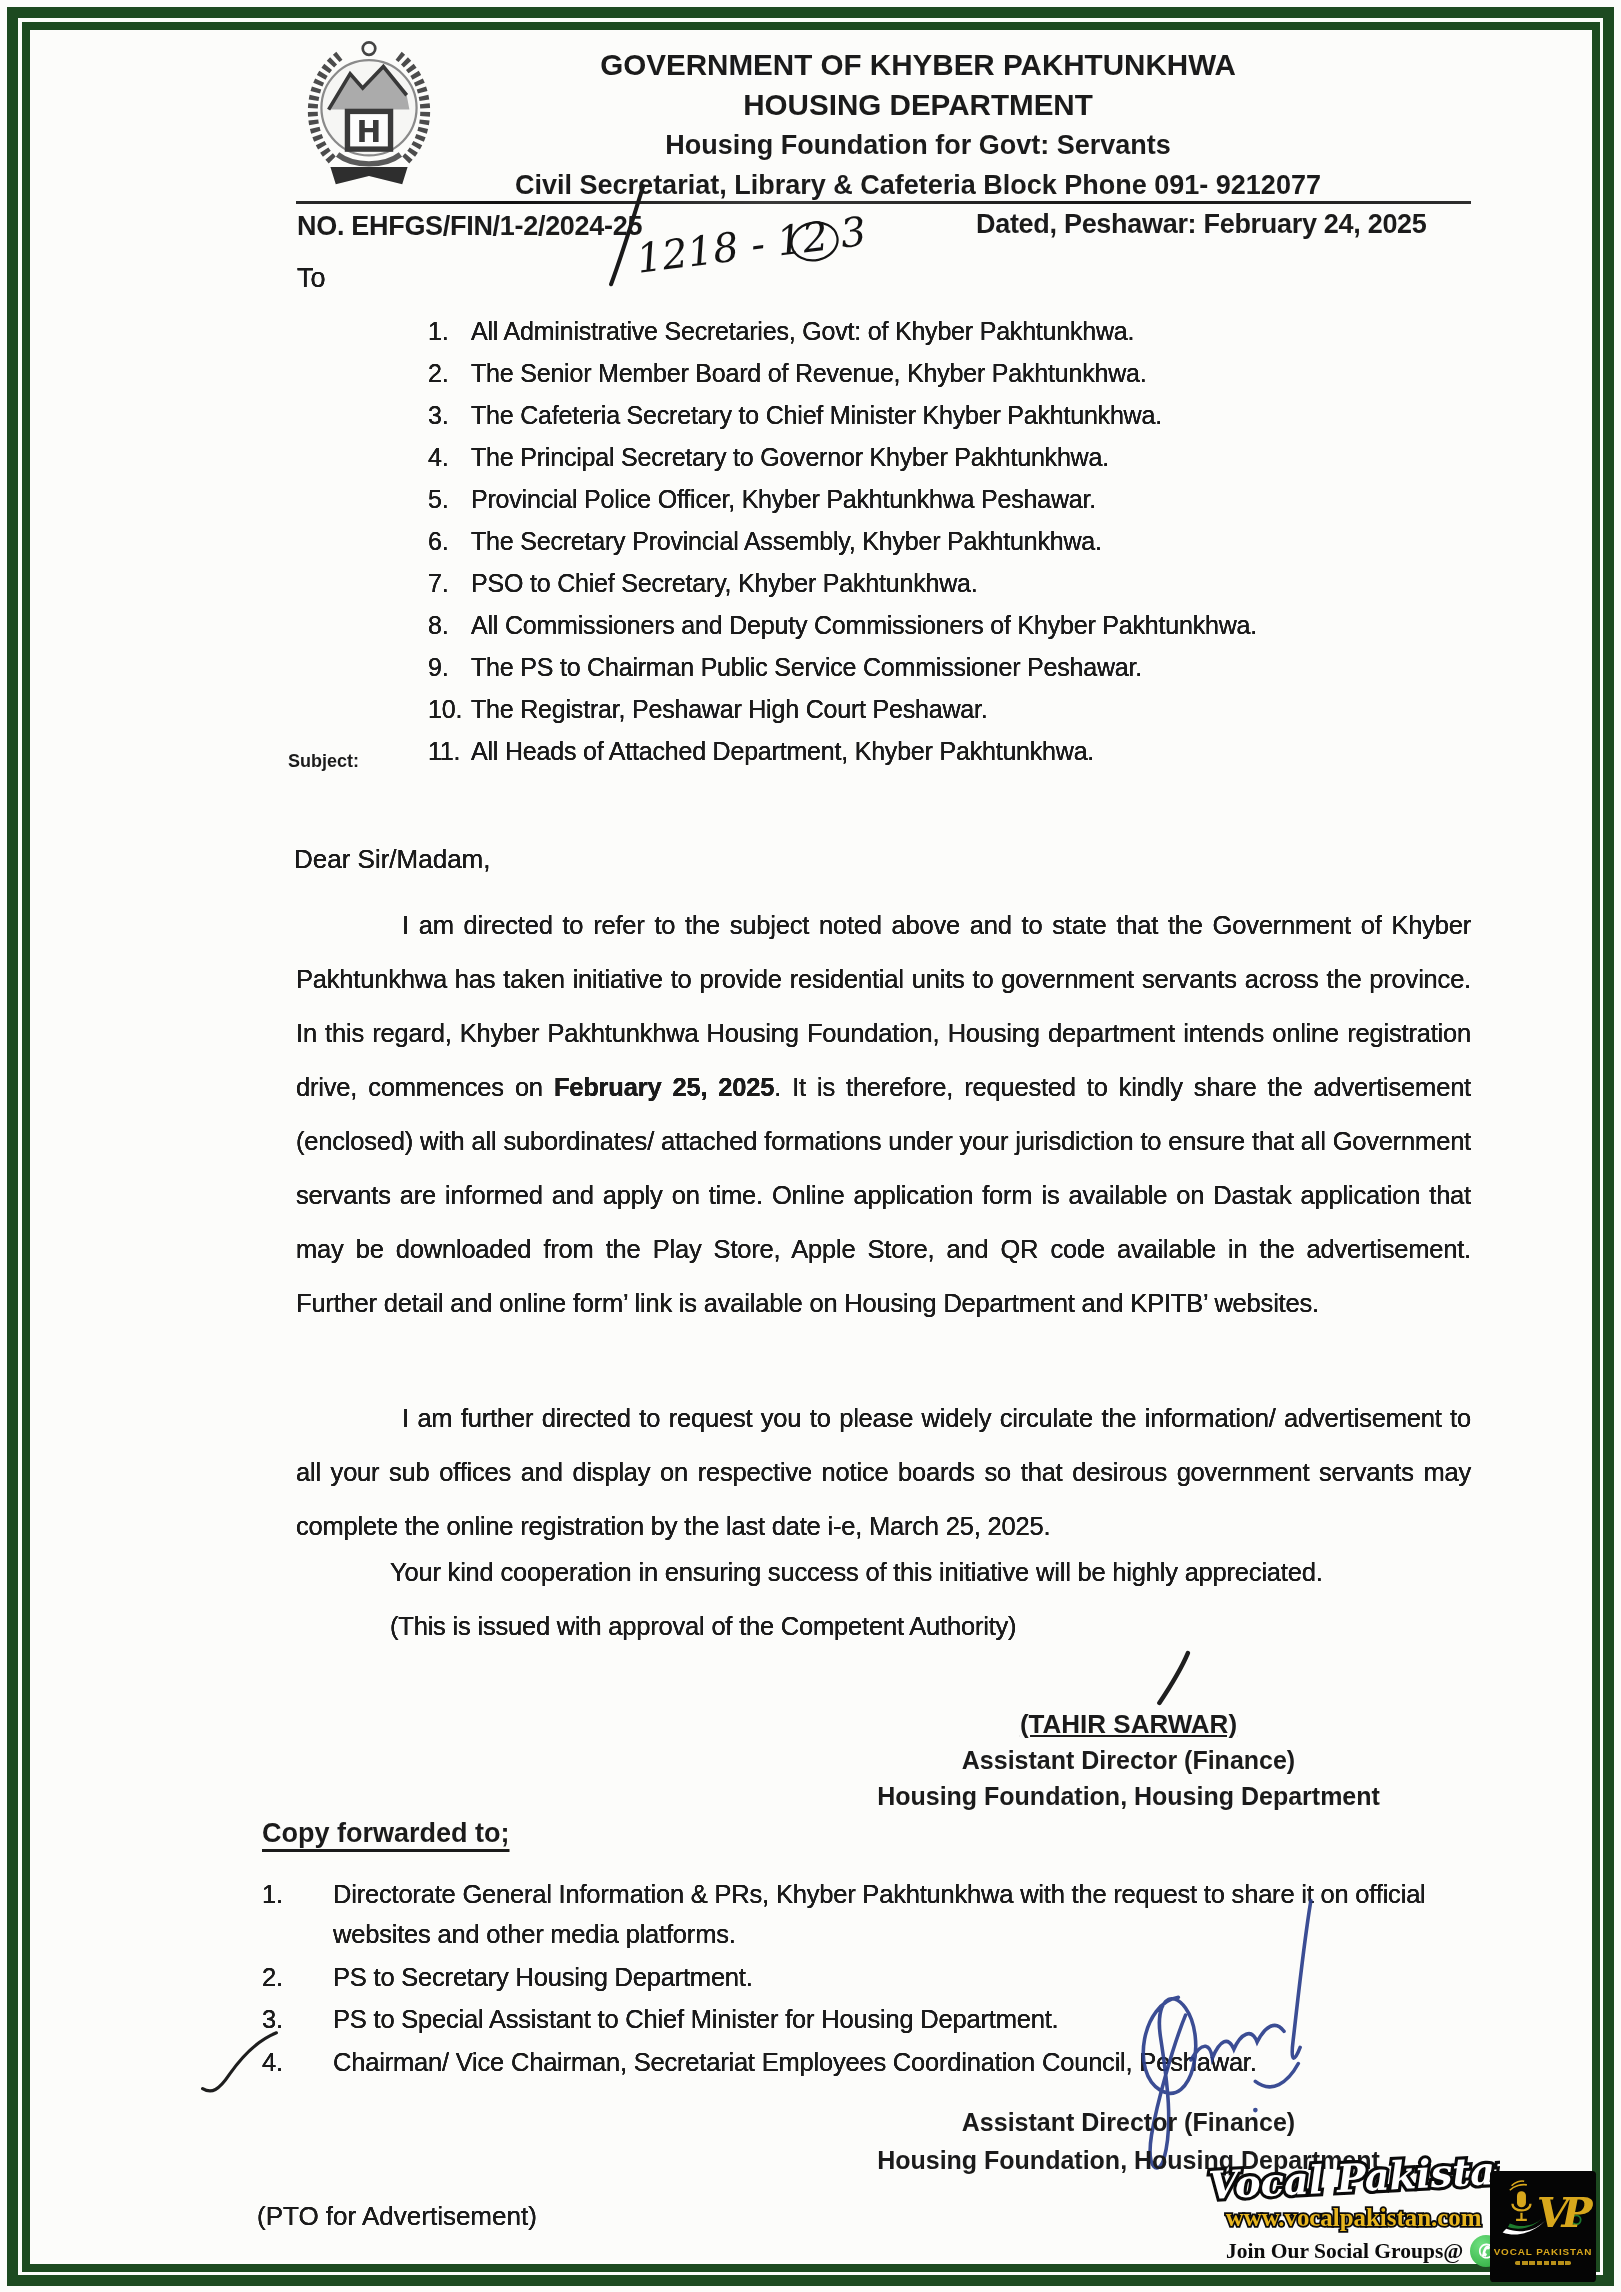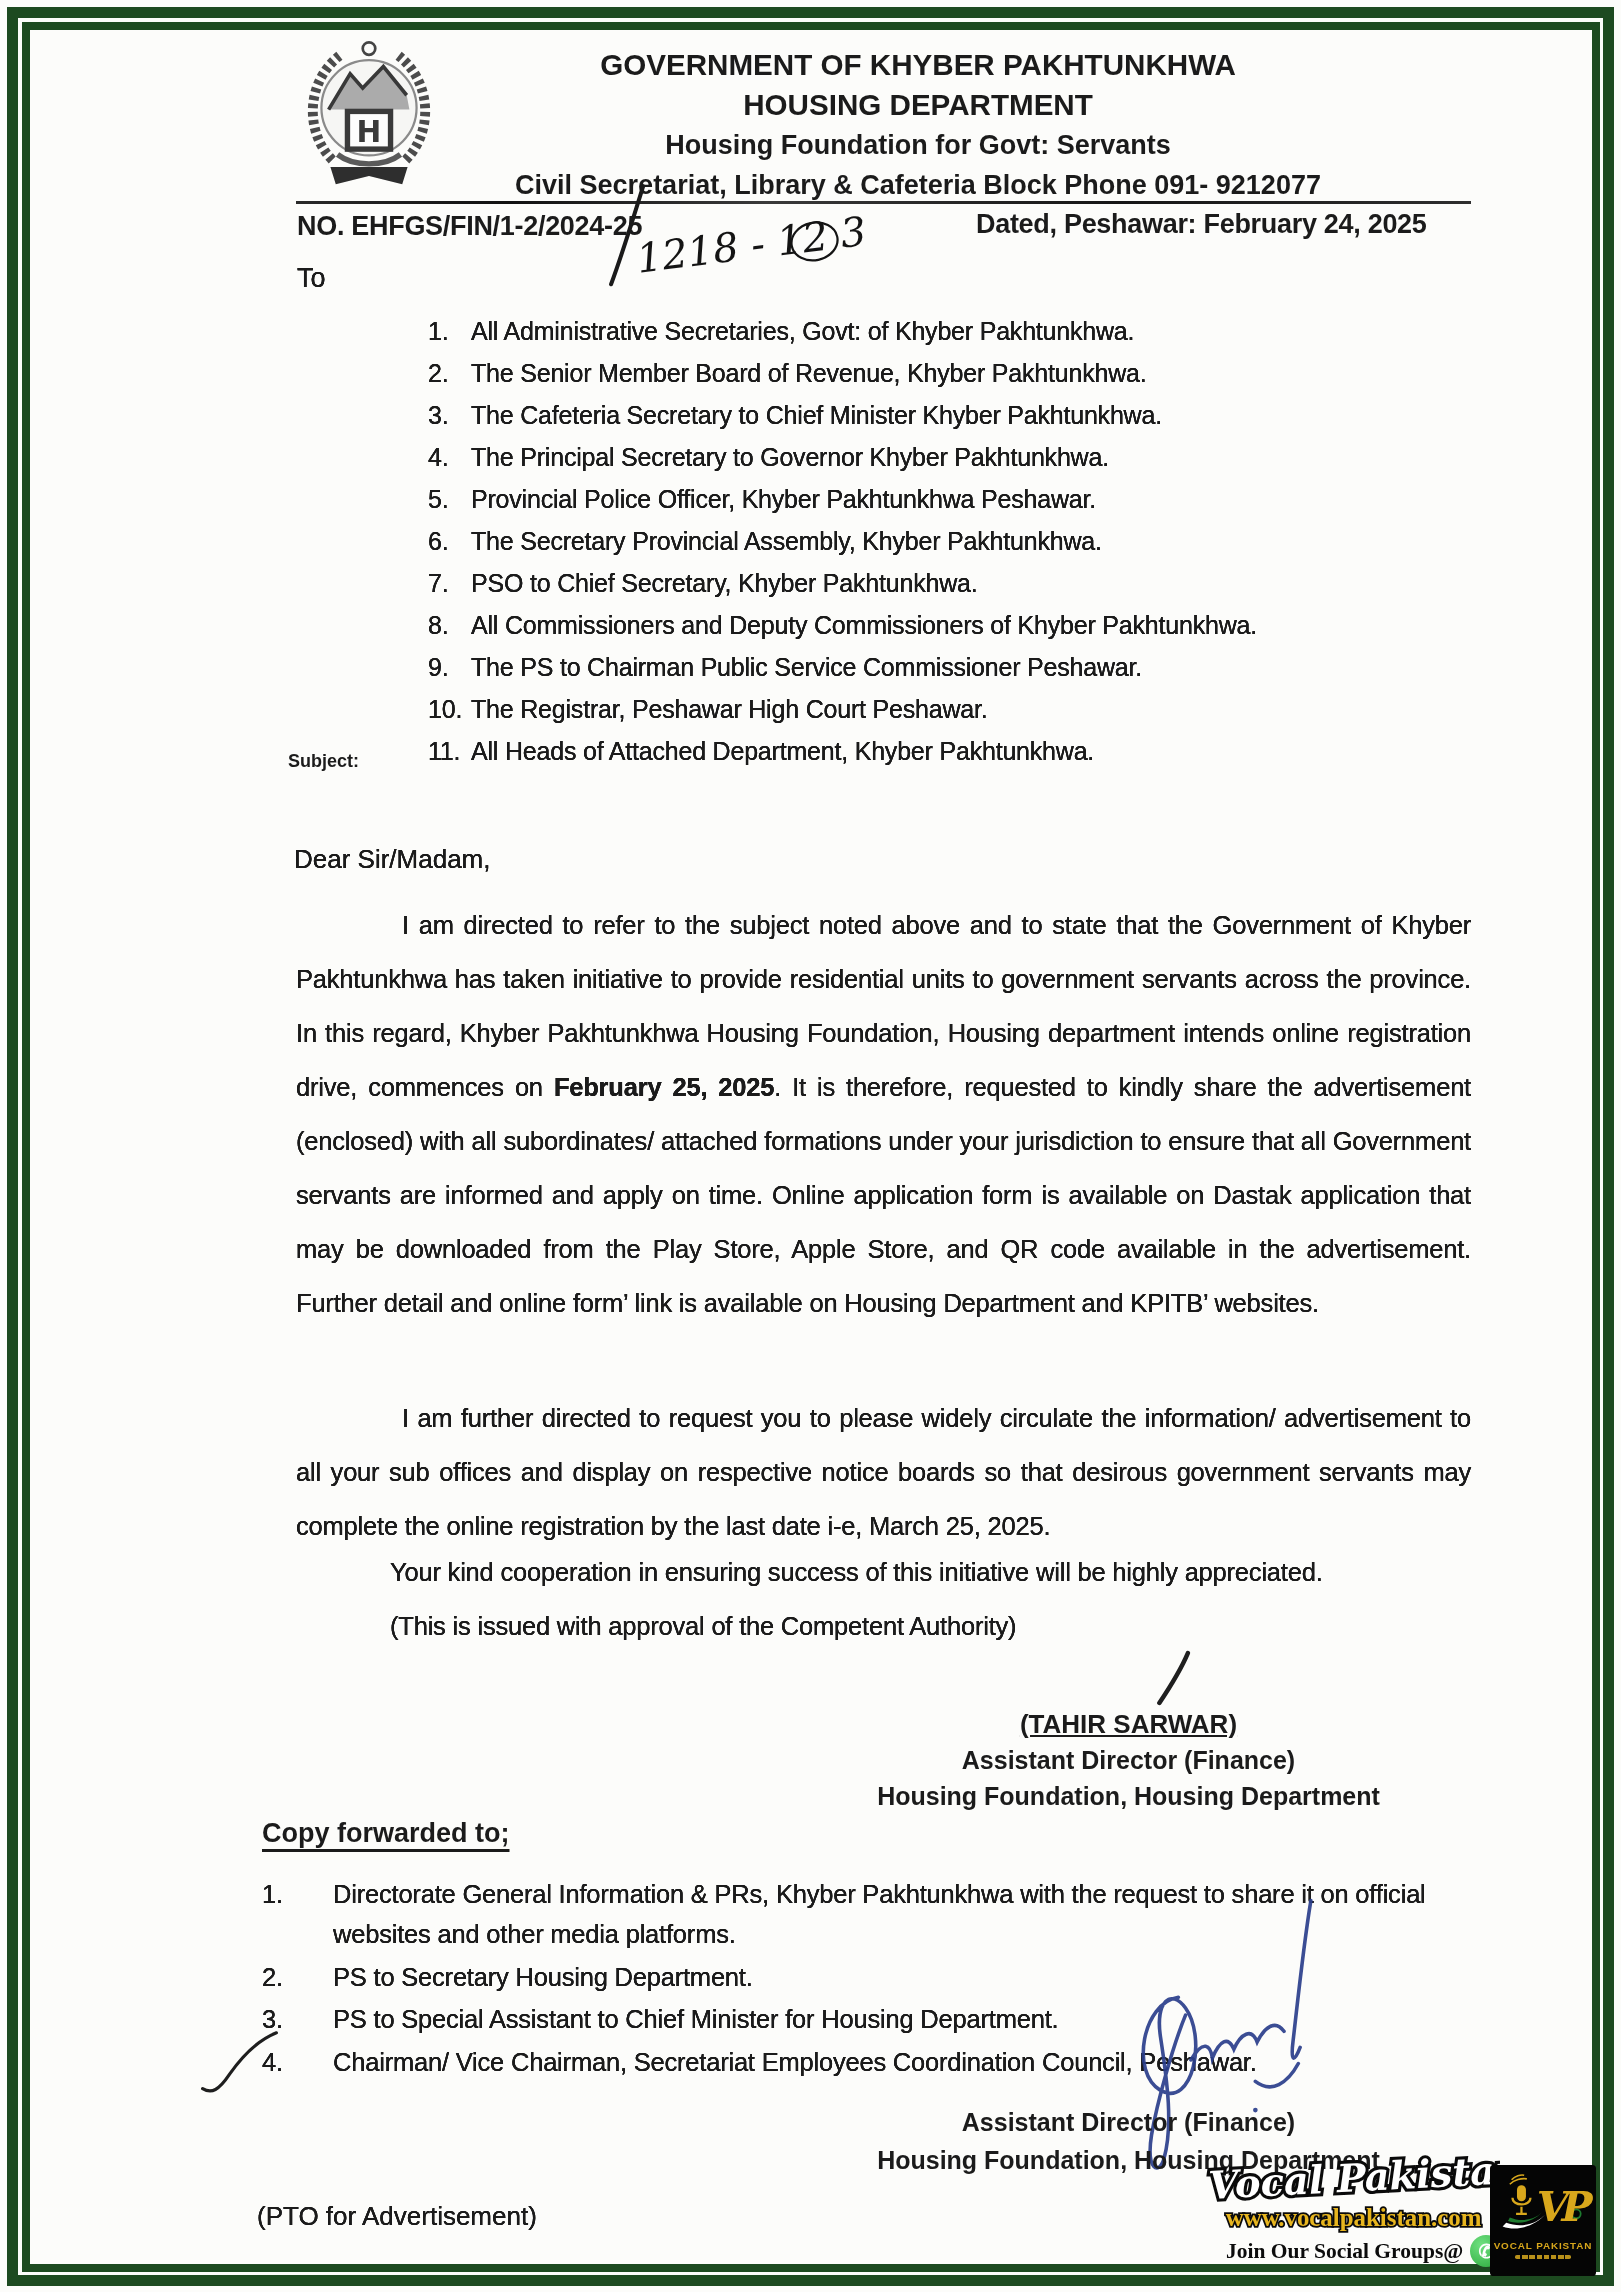--- a/index.html
+++ b/index.html
@@ -51,21 +51,21 @@
   .wm{left:1196px;top:2152px;width:412px;height:136px;z-index:9;}
   .wm-script{position:absolute;left:0;top:0;}
   .wm-url{position:absolute;left:25px;top:50px;}
   .wm-social{position:absolute;left:30px;top:83px;display:flex;align-items:center;gap:7.2px;
              font-family:"Liberation Serif",serif;font-weight:700;font-size:21.5px;color:#0c0c0c;}
   .icn{width:32px;height:32px;border-radius:50%;display:flex;align-items:center;justify-content:center;
        color:#fff;font-weight:700;flex:none;}
   .icn.wa{background:radial-gradient(circle at 35% 30%,#6fe080,#2aa83a);font-size:19px;}
   .icn.fb{background:radial-gradient(circle at 35% 30%,#6a8ae0,#2f4faf);font-family:"Liberation Serif",serif;font-size:21.5px;}
   .icn.li{background:radial-gradient(circle at 35% 30%,#5b9bd8,#1f67a8);font-size:15px;font-family:"Liberation Sans",sans-serif;}
-  .vpbox{position:absolute;left:294px;top:13px;width:106px;height:111px;background:#050505;border-radius:3.6px;
+  .vpbox{position:absolute;left:294px;top:19px;width:106px;height:111px;background:#050505;border-radius:3.6px;
          display:flex;flex-direction:column;align-items:center;overflow:hidden;}
   .vpmono{position:relative;margin-top:3.6px;height:70px;width:100%;}
   .vpcap{color:#d8a71c;font-size:9.9px;font-weight:700;letter-spacing:0.9px;margin-top:1.8px;}
   .vpbar{width:56px;height:4.5px;margin-top:3.6px;border-radius:1.8px;
          background:repeating-linear-gradient(90deg,#b8901a 0 5.4px,#050505 5.4px 7.2px);}
   svg text{user-select:none;}
 </style>
 </head>
 <body>
 

